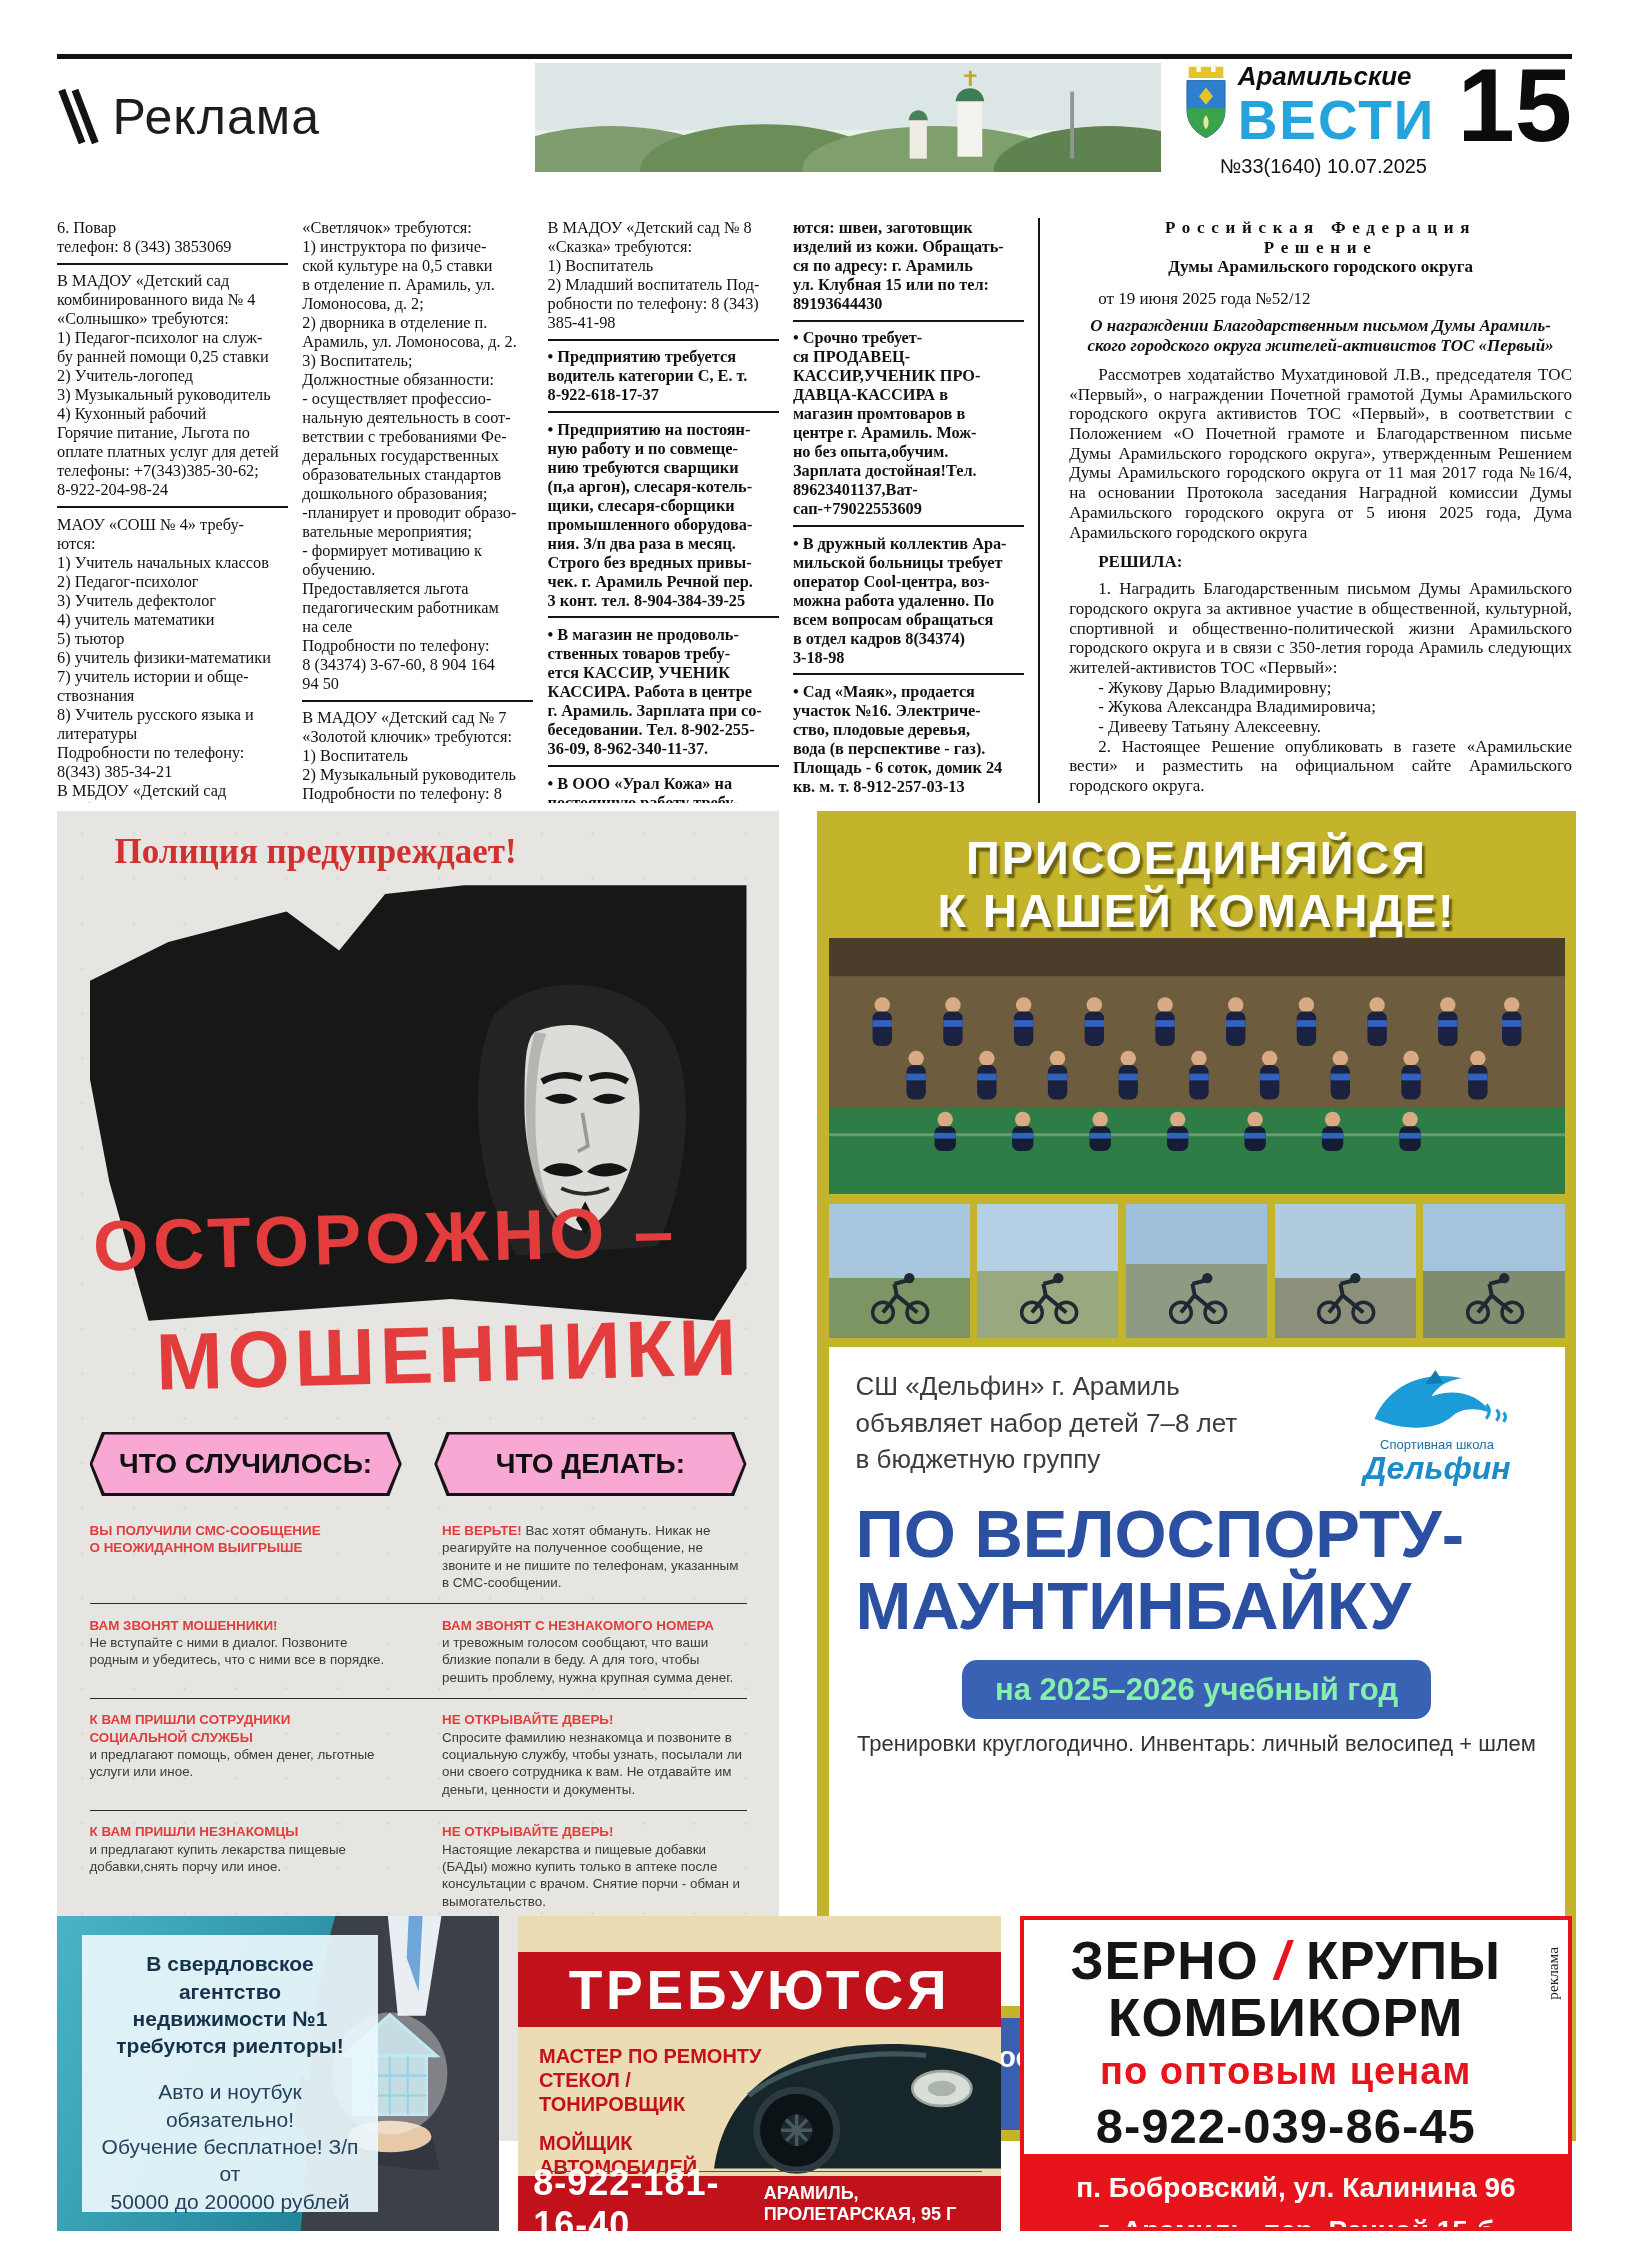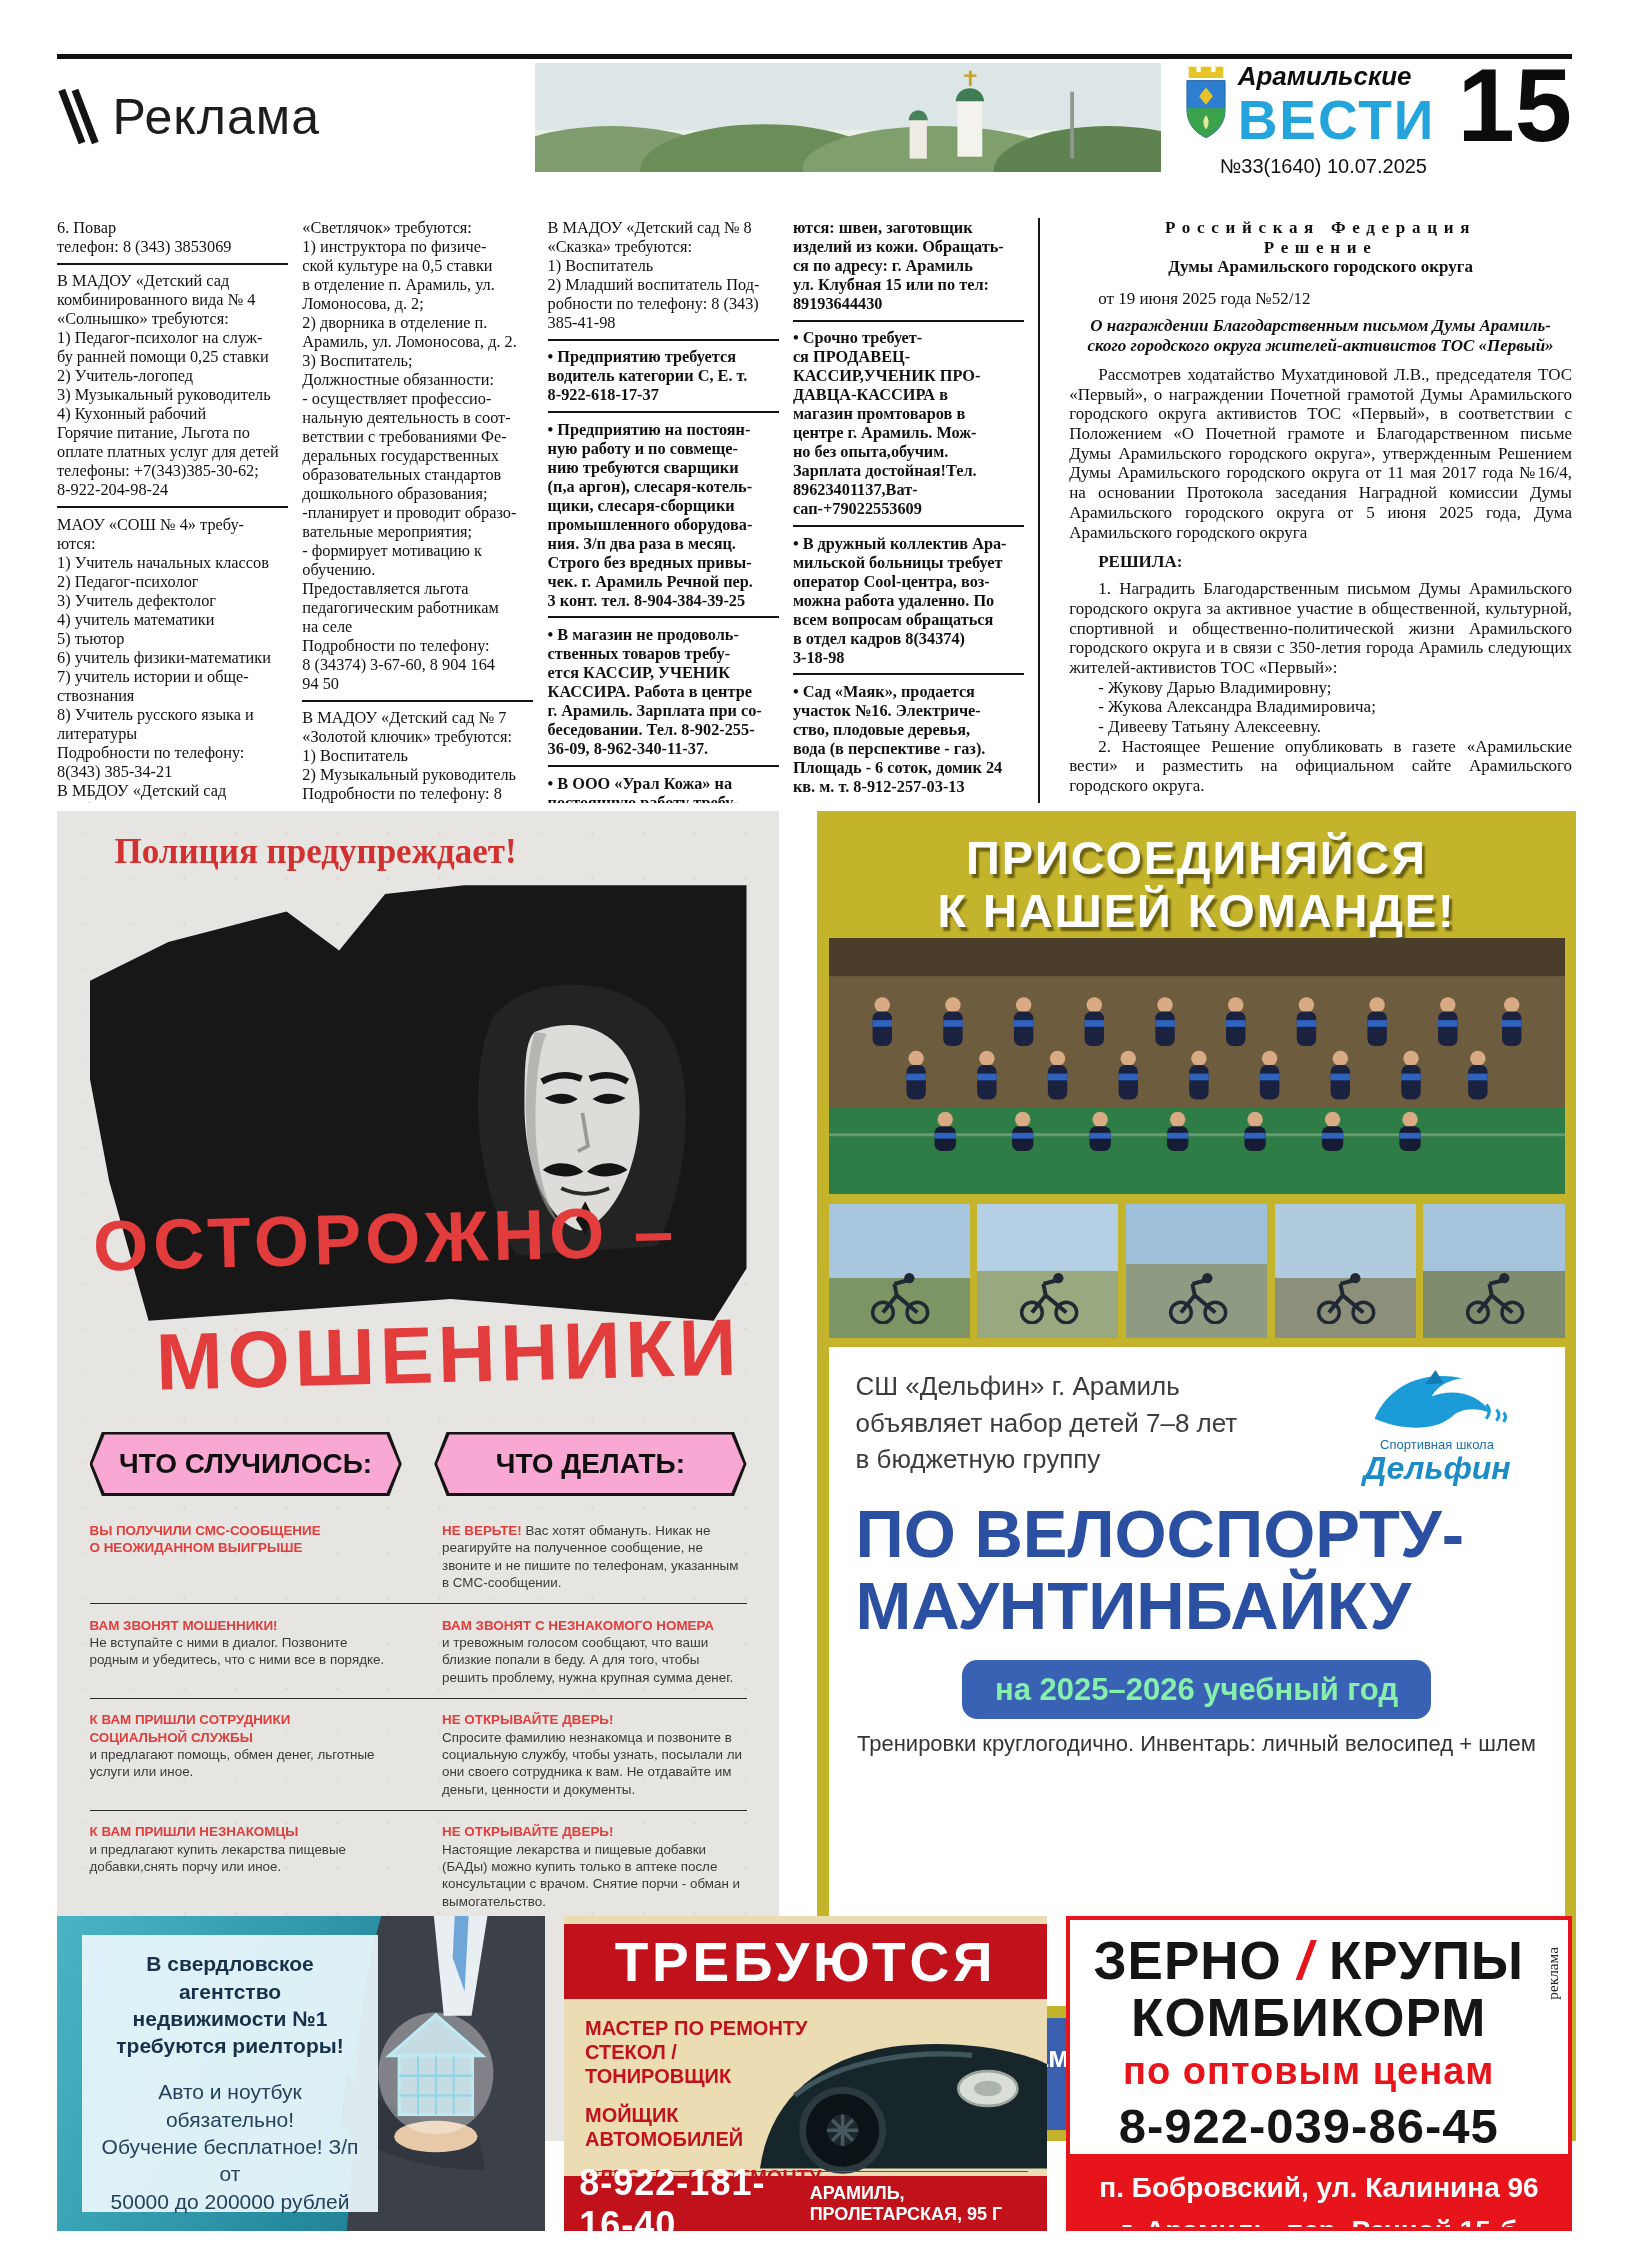--- a/index.html
+++ b/index.html
@@ -99,32 +99,32 @@
   .s-title{color:#2b50a2;font-weight:800;font-size:67px;line-height:1.07;margin-top:13.4px;}
   .s-ribbon{display:block;width:fit-content;margin:19px auto 11.5px auto;background:#3a62b4;
             color:#86efac;font-weight:700;font-size:31px;padding:11.5px 32.5px;border-radius:15.3px;}
   .s-note{text-align:center;font-size:22px;color:#333;}
   .s-contact{background:#3a5fae;color:#fff;text-align:center;font-weight:700;font-size:29px;
              padding:23px 7.6px;margin:11.5px;flex:none;}
 
   
   .ads{position:absolute;left:57px;right:54px;top:1916px;height:315px;display:flex;gap:19px;
        font-family:"Liberation Sans",sans-serif;}
-  .ad-realty{width:488px;flex:none;position:relative;overflow:hidden;
+  .ad-realty{width:442px;flex:none;position:relative;overflow:hidden;
              background:linear-gradient(115deg,#4ab5c7,#1d7f95 75%);}
   .r-man{position:absolute;right:0;top:0;height:100%;width:258px;}
   .r-box{position:absolute;left:25px;top:19px;bottom:19px;width:296px;
          background:rgba(233,248,252,.93);padding:15.3px 11.5px;box-sizing:border-box;
          text-align:center;color:#16324a;}
   .r-title{font-weight:800;font-size:21px;line-height:1.3;white-space:pre-line;}
   .r-body{font-size:21px;line-height:1.3;margin-top:19px;white-space:pre-line;color:#24425c;}
 
   .ad-auto{width:483px;flex:none;position:relative;overflow:hidden;background:#ecdcb4;}
   .a-car{position:absolute;right:0;bottom:55px;width:287px;height:182px;}
-  .a-band{margin-top:8px;background:#c1121c;color:#fff;text-align:center;font-weight:800;
+  .a-band{margin-top:36px;background:#c1121c;color:#fff;text-align:center;font-weight:800;
           font-size:55px;letter-spacing:3.8px;padding:5.7px 0;position:relative;}
   .a-jobs{margin:17px 0 0 21px;color:#c1121c;font-weight:800;font-size:20px;line-height:1.2;
           width:239px;position:relative;}
   .a-job{margin-bottom:14.3px;white-space:pre-line;}
   .a-line{position:absolute;left:19px;right:19px;bottom:59px;border-top:1px solid #555;}
   .a-bottom{position:absolute;left:0;right:0;bottom:0;height:55px;background:#c1121c;color:#fff;
             display:flex;align-items:center;padding:0 15.3px;gap:15.3px;}
   .a-phone{font-weight:800;font-size:36px;letter-spacing:1px;}
   .a-addr{font-weight:700;font-size:18px;}
 

